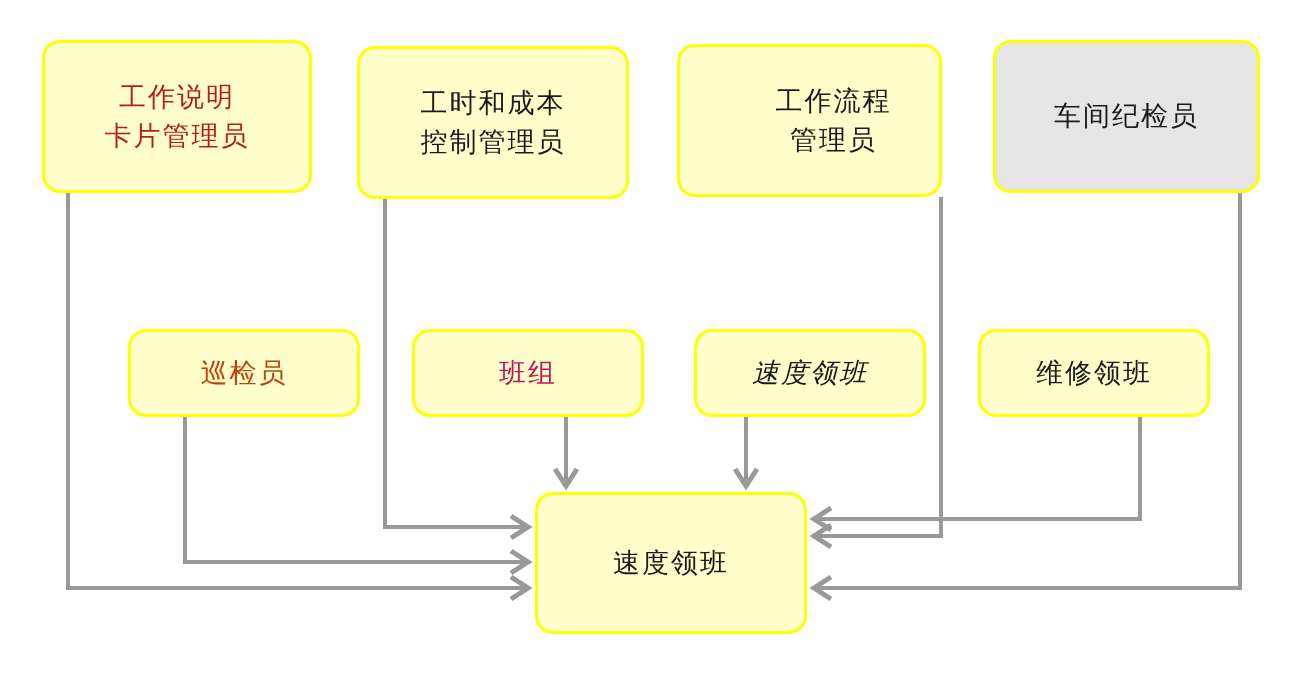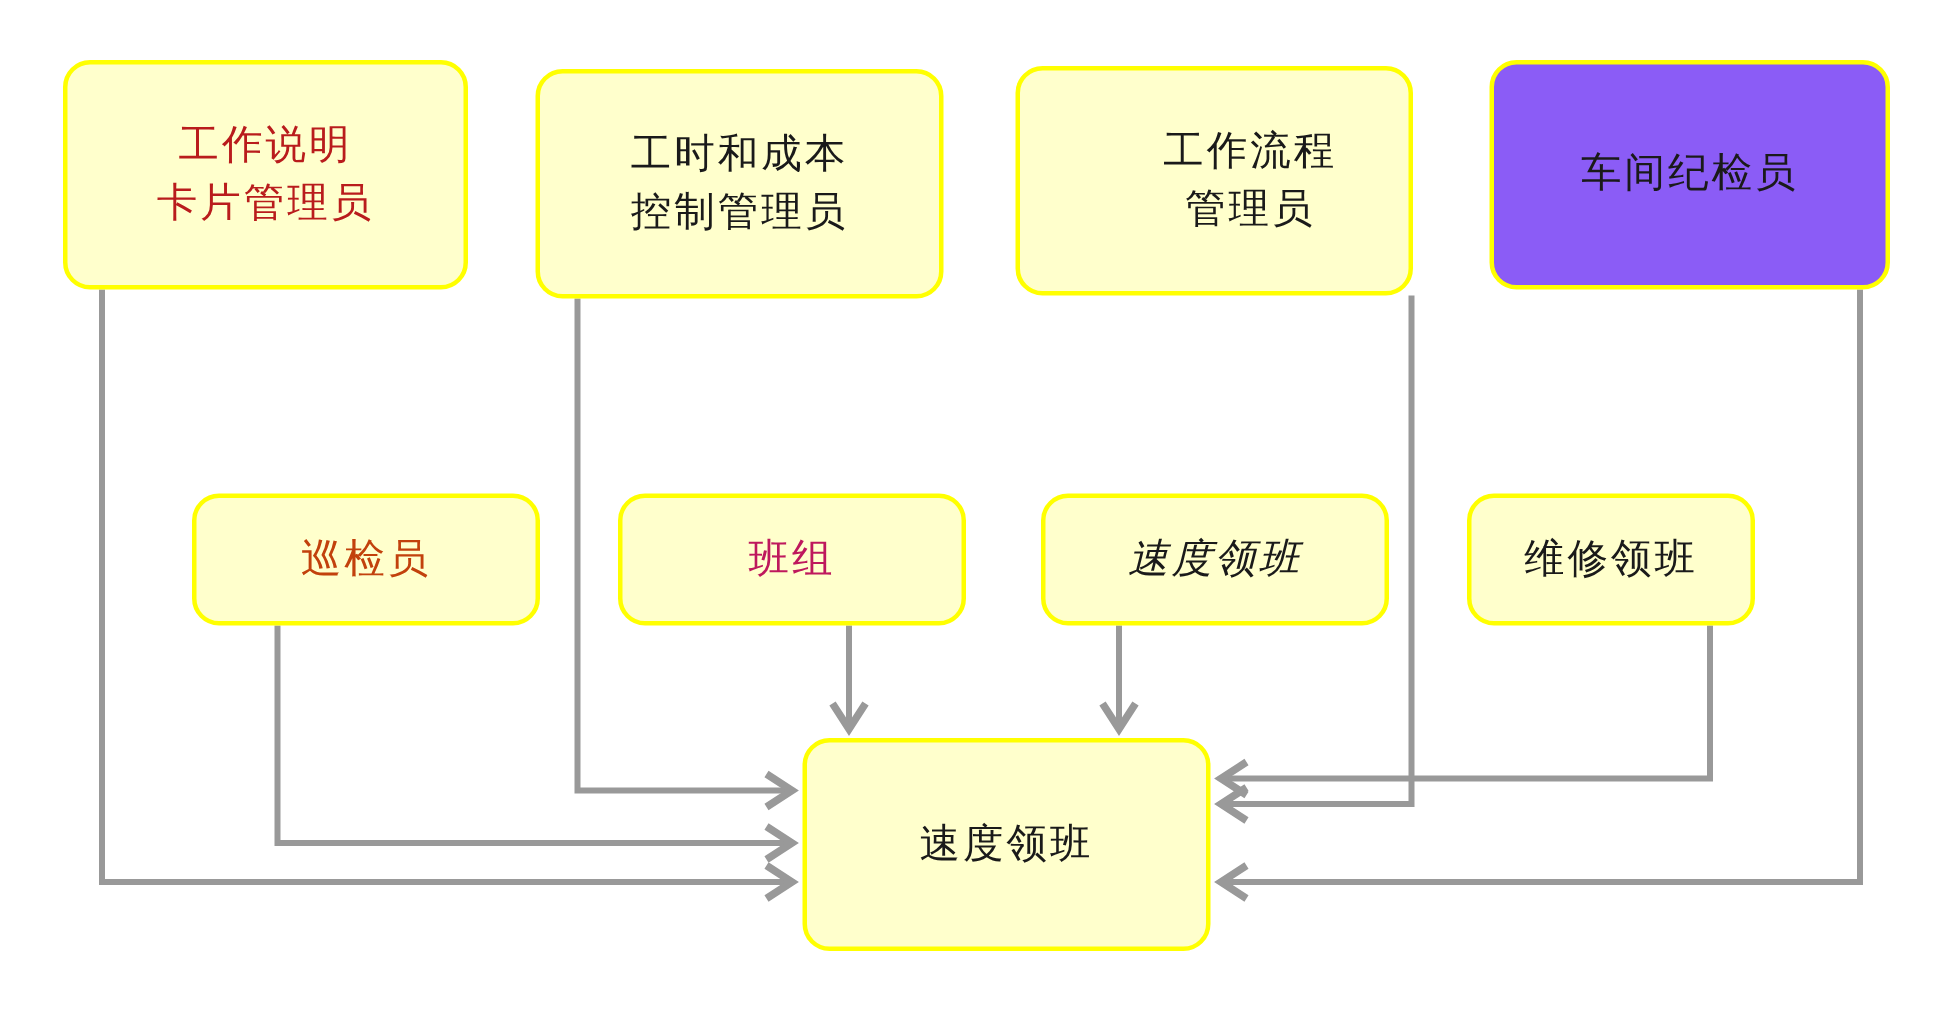--- a/index.html
+++ b/index.html
@@ -94,33 +94,33 @@
 卡片管理员</span>
       </div>
       <div class="node top" style="left: 357px; top: 46px; width: 272px; height: 153px; background: rgb(255, 255, 204); border-color: rgb(255, 255, 0);">
         <span class="label" style="color: rgb(26, 26, 26);">工时和成本
 控制管理员</span>
       </div>
       <div class="node top" style="left: 677px; top: 44px; width: 265px; height: 153px; background: rgb(255, 255, 204); border-color: rgb(255, 255, 0);">
         <span class="label" style="color: rgb(26, 26, 26); margin-left: 48px;">工作流程
 管理员</span>
       </div>
-      <div class="node top" style="left: 993px; top: 40px; width: 267px; height: 153px; background: #8b5cf6; border-color: rgb(255, 255, 0);">
+      <div class="node top" style="left: 993px; top: 40px; width: 267px; height: 153px; background: #e5e5e5; border-color: rgb(255, 255, 0);">
         <span class="label" style="color: rgb(26, 26, 26);">车间纪检员</span>
       </div>
       <div class="node middle" style="left: 128px; top: 329px; width: 232px; height: 88px; background: rgb(255, 255, 204); border-color: rgb(255, 255, 0);">
         <span class="label" style="color: #c2410c;">巡检员</span>
       </div>
       <div class="node middle" style="left: 412px; top: 329px; width: 232px; height: 88px; background: rgb(255, 255, 204); border-color: rgb(255, 255, 0);">
         <span class="label" style="color: #be185d;">班组</span>
       </div>
       <div class="node middle" style="left: 694px; top: 329px; width: 232px; height: 88px; background: rgb(255, 255, 204); border-color: rgb(255, 255, 0); font-style: italic;">
         <span class="label" style="color: rgb(26, 26, 26);">速度领班</span>
       </div>
-      <div class="node middle" style="left: 978px; top: 329px; width: 192px; height: 88px; background: rgb(255, 255, 204); border-color: rgb(255, 255, 0); align-items: center;">
+      <div class="node middle" style="left: 978px; top: 329px; width: 232px; height: 88px; background: rgb(255, 255, 204); border-color: rgb(255, 255, 0); align-items: center;">
         <span class="label" style="color: rgb(26, 26, 26);">维修领班</span>
       </div>
       <div class="node center" style="left: 535px; top: 492px; width: 272px; height: 142px; background: rgb(255, 255, 204); border-color: rgb(255, 255, 0);">
         <span class="label" style="color: rgb(26, 26, 26);">速度领班</span>
       </div>
     </div>
 
 </div>
 
 </body></html>

